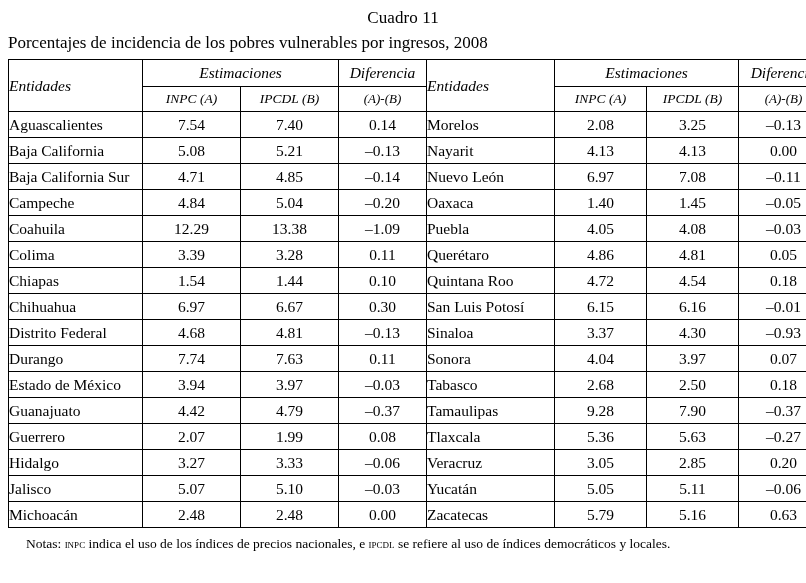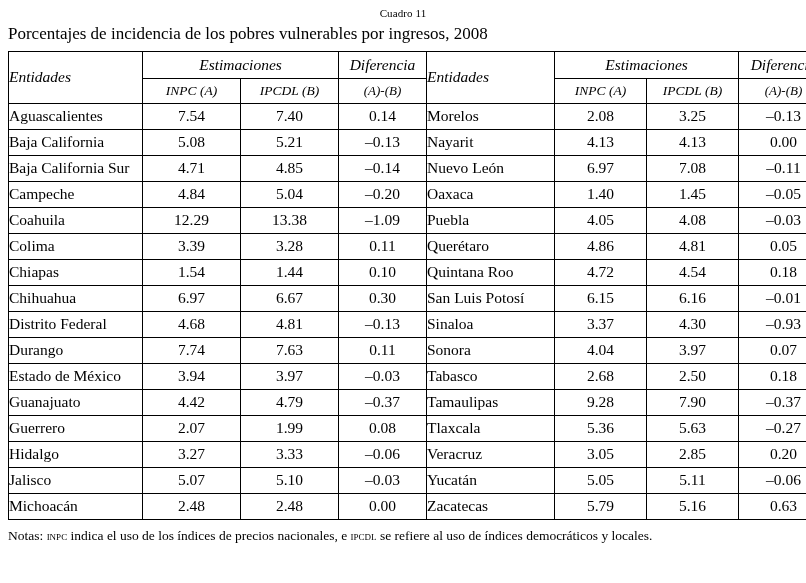--- a/index.html
+++ b/index.html
@@ -16,21 +16,21 @@
   }
   .page {
     width: 806px;
     height: 583px;
     position: relative;
     box-sizing: border-box;
     padding: 6px 8px 0 8px;
   }
   .title-line {
     text-align: center;
-    font-size: 11px;
+    font-size: 17px;
     line-height: 1.45;
     letter-spacing: 0.1px;
   }
   .title-sub {
     text-align: left;
     font-size: 17px;
     line-height: 1.45;
     margin-bottom: 4px;
   }
   table.main {
@@ -92,21 +92,21 @@
   col.c-a2    { width: 92px; }
   col.c-b2    { width: 92px; }
   col.c-d2    { width: 90px; }
 
   .notes {
     width: 790px;
     margin: 6px auto 0 auto;
     font-size: 13.5px;
     line-height: 1.5;
   }
-  .notes div { white-space: nowrap; }
+  .notes div { white-space: nowrap; margin-left: 18px; }
   .nsc { font-variant: small-caps; }
 </style>
 </head>
 <body>
 
 <div class="page">
 
   <div class="title-line">Cuadro 11</div>
   <div class="title-sub">Porcentajes de incidencia de los pobres vulnerables por ingresos, 2008</div>
 

